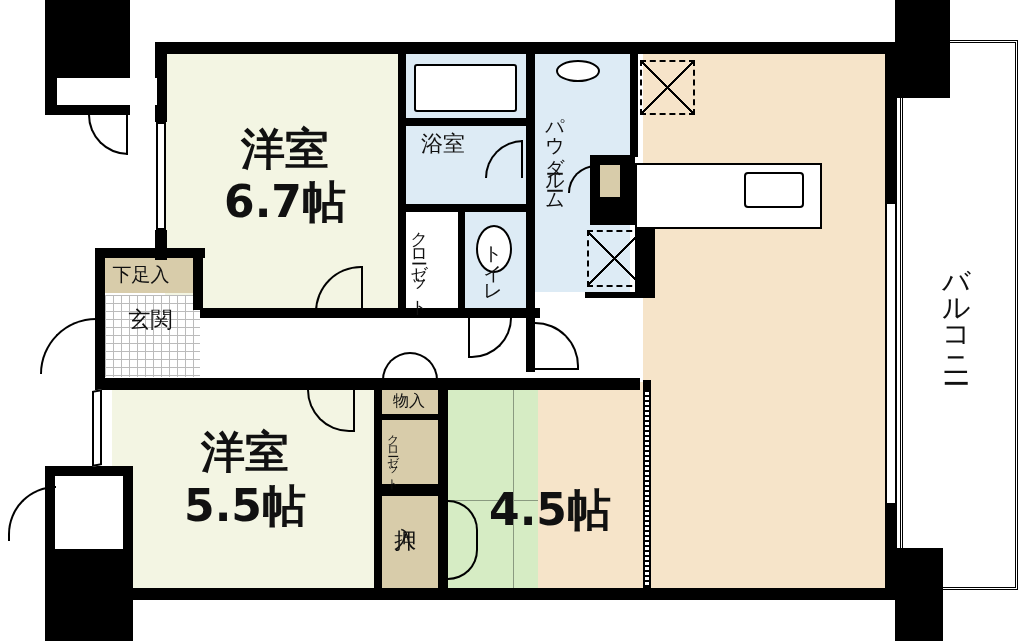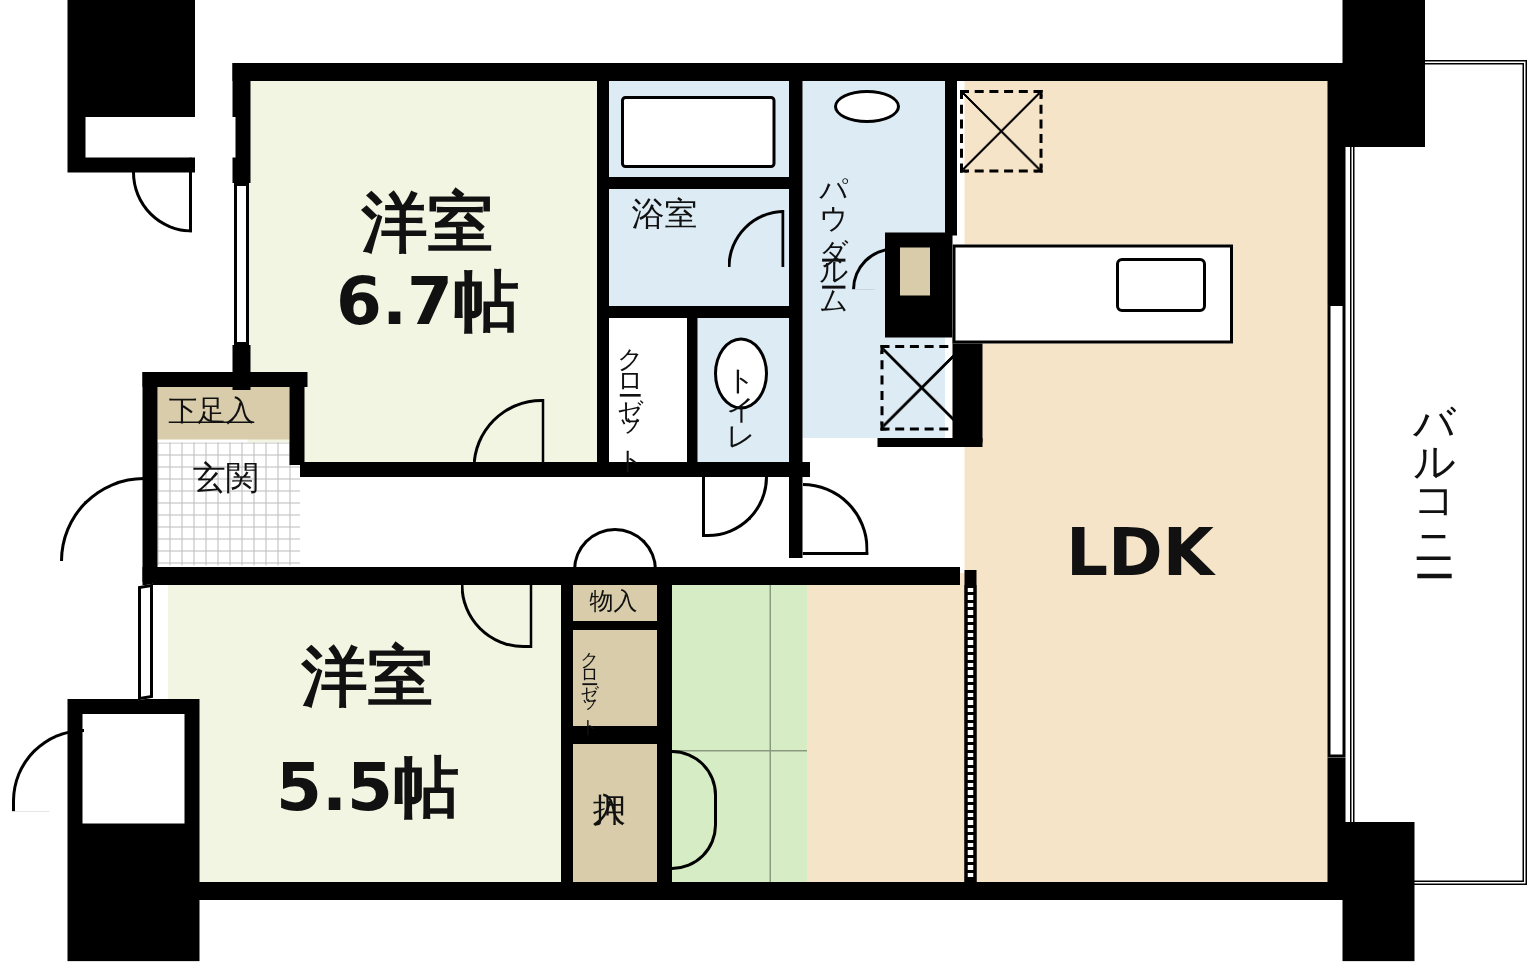--- a/index.html
+++ b/index.html
@@ -100,28 +100,28 @@
 
   <div class="win" style="left:156px;top:122px;width:10px;height:108px;"></div>
   <div class="win" style="left:885px;top:202px;width:12px;height:303px;"></div>
   <div class="win" style="left:92px;top:390px;width:10px;height:76px;transform:skewY(-10deg);"></div>
   <div class="win" style="left:643px;top:390px;width:8px;height:198px;background:repeating-linear-gradient(#fff 0 3px,#000 3px 5px);"></div>
 
   <div class="lbl big" style="left:225px;top:125px;width:120px;">洋室</div>
   <div class="lbl big" style="left:200px;top:178px;width:170px;">6.7帖</div>
 
   <div class="lbl big" style="left:180px;top:428px;width:130px;">洋室</div>
-  <div class="lbl big" style="left:165px;top:502px;width:160px;">5.5帖</div>
+  <div class="lbl big" style="left:165px;top:482px;width:160px;">5.5帖</div>
 
+  <div class="lbl big" style="left:480px;top:486px;width:140px;">4.5帖</div>
 
-  <div class="lbl big" style="left:690px;top:345px;width:140px;">LDK</div>
 
   <div class="lbl mid" style="left:408px;top:132px;width:70px;">浴室</div>
   <div class="lbl vt sm" style="left:545px;top:105px;">パウダールーム</div>
   <div class="lbl vt sm" style="left:483px;top:232px;">トイレ</div>
   <div class="lbl mid" style="left:108px;top:308px;width:85px;">玄関</div>
-  <div class="lbl sm" style="left:105px;top:264px;width:72px;text-decoration:underline;">下足入</div>
+  <div class="lbl sm" style="left:105px;top:264px;width:72px;">下足入</div>
   <div class="lbl vt sm" style="left:410px;top:215px;height:95px;font-size:17px;">クローゼット</div>
   <div class="lbl vt sm" style="left:386px;top:424px;height:60px;font-size:12px;">クローゼット</div>
   <div class="lbl sm" style="left:380px;top:392px;width:58px;font-size:16px;">物入</div>
   <div class="lbl vt mid" style="left:393px;top:512px;">押入</div>
 
 </div>
 
 </body></html>

